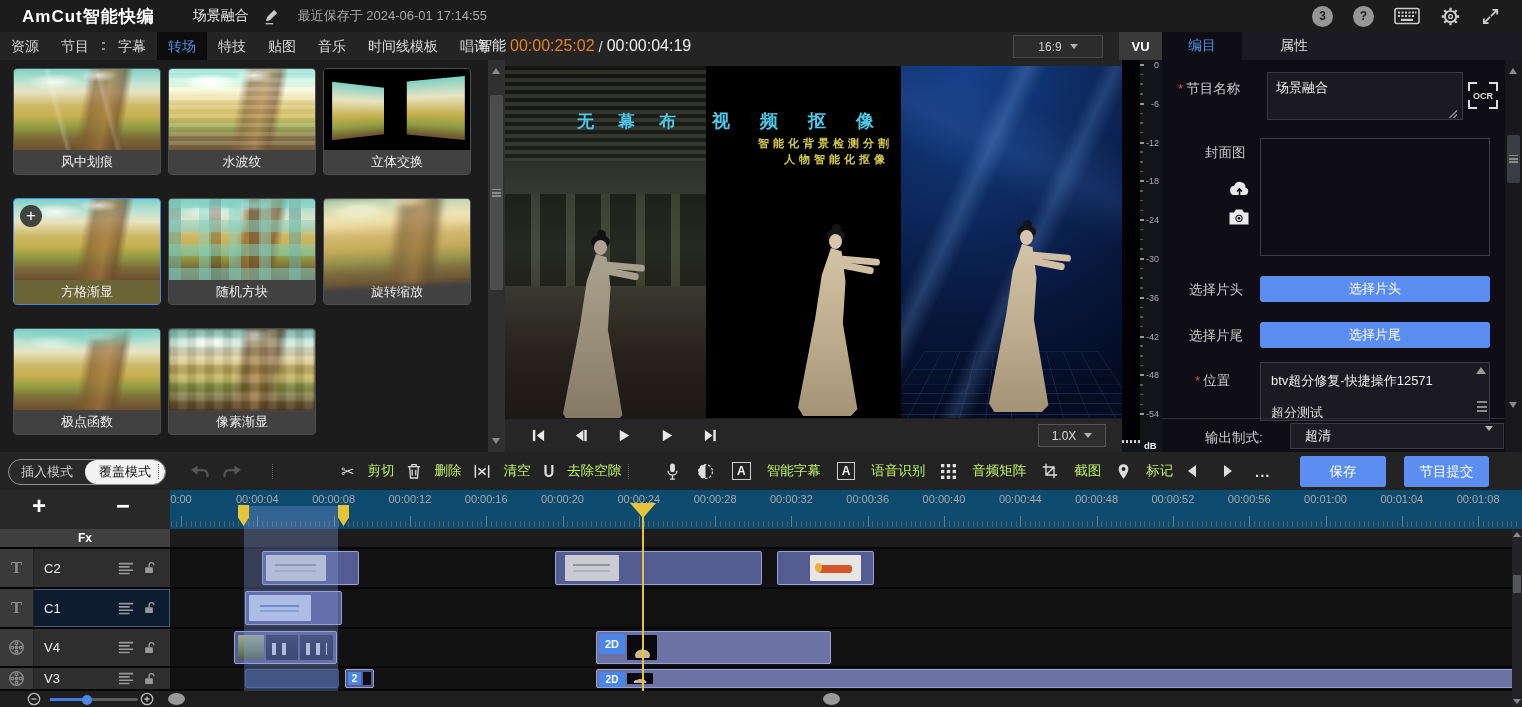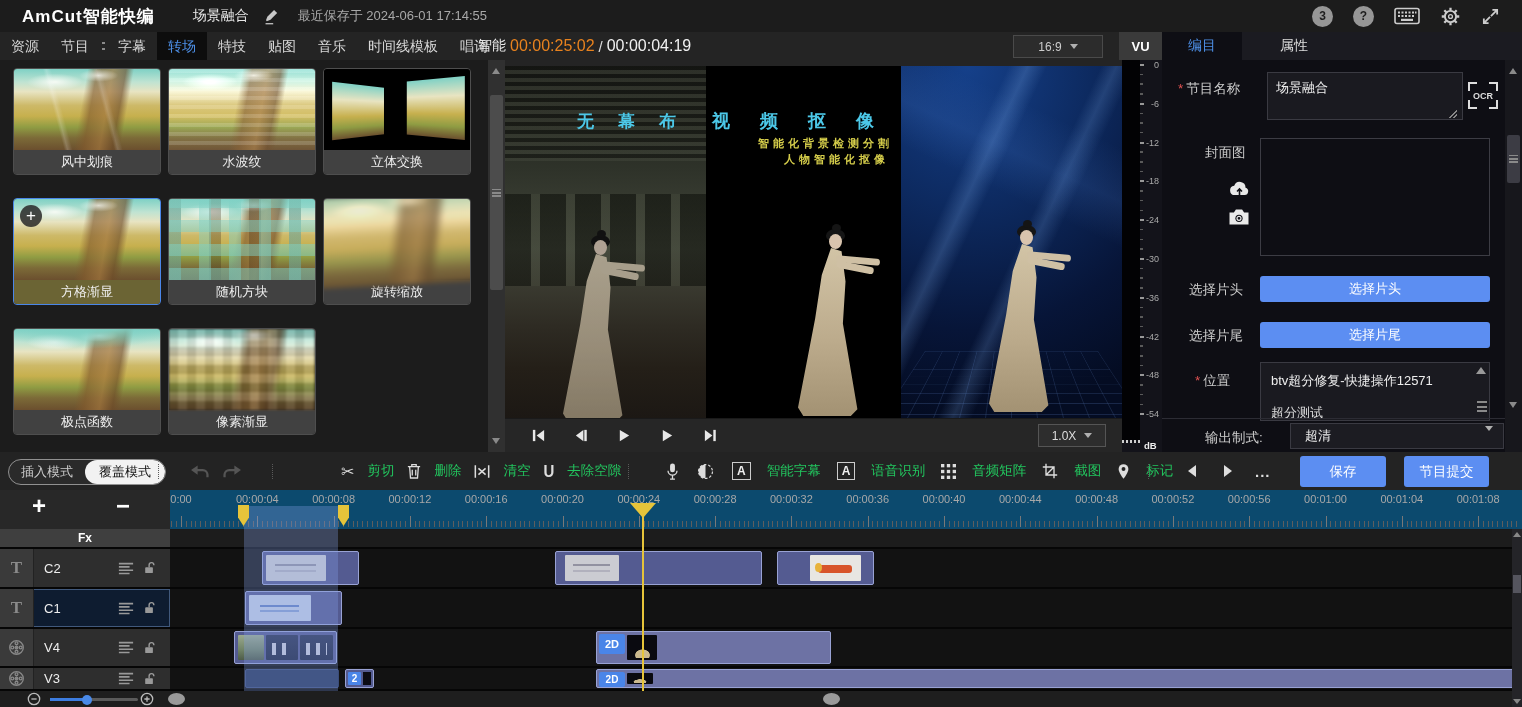--- a/index.html
+++ b/index.html
@@ -155,21 +155,21 @@
   .cs-handle{position:absolute;left:2px;top:75px;width:13px;height:48px;background:#3c3c44;border-radius:2px;}
   .cat-scroll .tri.down{bottom:44px;}
 
   
   .toolbar{position:absolute;left:0;top:452px;width:1522px;height:38px;background:#232323;}
   .mode-toggle{position:absolute;left:8px;top:7px;height:24px;border:1px solid #909090;border-radius:13px;display:flex;align-items:center;background:#2a2a2a;overflow:hidden;}
   .mode-opt{padding:0 12px;color:#ccc;font-size:13px;line-height:24px;cursor:pointer;}
   .mode-opt.on{background:#f2f2f2;color:#111;border-radius:12px;padding:0 14px;}
   .tsep{position:absolute;top:12px;height:15px;border-left:1px dotted #5a5a5a;}
   .tgroup{position:absolute;top:0;height:38px;display:flex;align-items:center;}
-  .tgroup .lbl{color:#22c55e;font-size:13.5px;margin:0 2px;}
+  .tgroup .lbl{color:#bef264;font-size:13.5px;margin:0 2px;}
   .tool{display:flex;align-items:center;cursor:pointer;margin:0 4px;}
   .box-a{border:1px solid #ccc;color:#eee;font-weight:bold;font-size:12px;padding:1px 4px;}
   .u-mag{font-weight:900;font-size:15px;color:#ddd;transform:scaleY(1.05);}
   .scis{font-size:16px;color:#ddd;}
   .more{color:#ddd;font-size:15px;font-weight:bold;letter-spacing:1px;}
   .save-btn,.submit-btn{position:absolute;top:4px;height:31px;background:var(--c-accent,#5c8ef2);color:#fff;font-size:13.5px;border:none;border-radius:3px;display:flex;align-items:center;justify-content:center;cursor:pointer;}
   .save-btn{left:1300px;width:86px;}
   .submit-btn{left:1404px;width:85px;}
 
   

